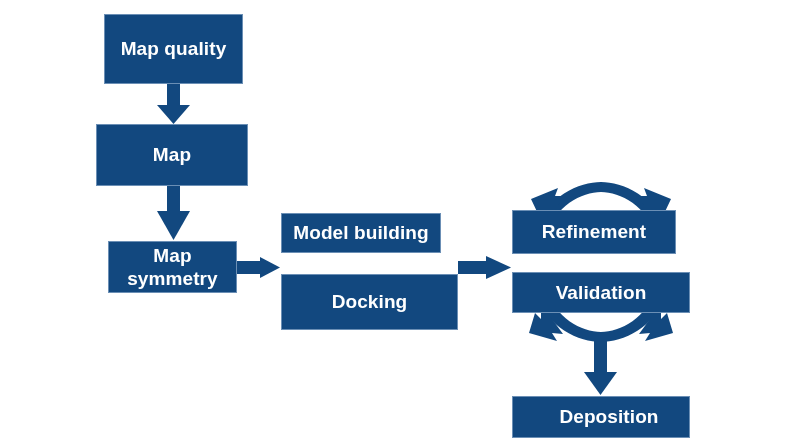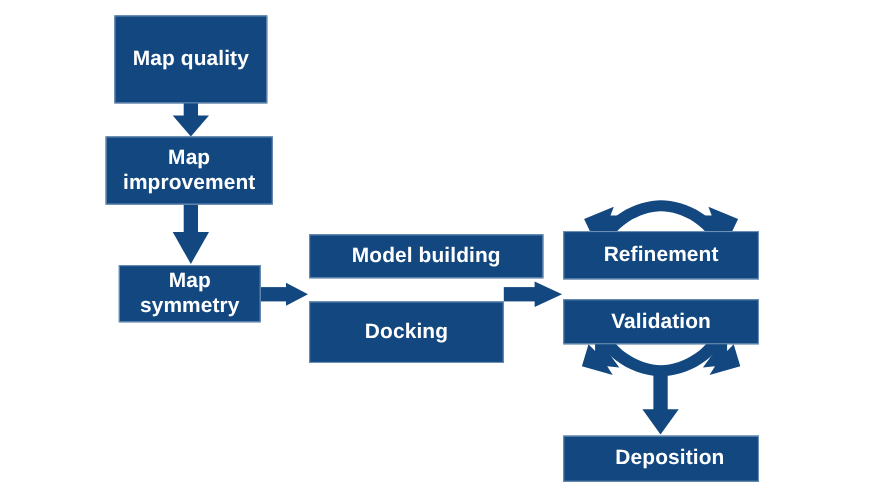--- a/index.html
+++ b/index.html
@@ -30,26 +30,26 @@
     line-height: 1.22;
     letter-spacing: 0.1px;
     z-index: 3;
   }
   .node span {
     display: block;
     padding: 0 6px;
   }
 
   
-  #node-map-quality     { left:104px; top:14px;  width:139px; height:80px; }
+  #node-map-quality     { left:104px; top:14px;  width:139px; height:70px; }
   #node-map-improvement { left:96px;  top:124px; width:152px; height:62px; }
   #node-map-symmetry    { left:108px; top:241px; width:129px; height:52px; }
-  #node-model-building  { left:281px; top:213px; width:213px; height:40px; }
+  #node-model-building  { left:281px; top:213px; width:160px; height:40px; }
   #node-docking         { left:281px; top:274px; width:177px; height:56px; }
-  #node-refinement      { left:512px; top:210px; width:178px; height:44px; }
+  #node-refinement      { left:512px; top:210px; width:164px; height:44px; }
   #node-validation      { left:512px; top:272px; width:178px; height:41px; }
   #node-deposition      { left:512px; top:396px; width:178px; height:42px;padding-left:16px; }
 
   
   #connectors {
     position: absolute;
     left: 0; top: 0;
     width: 800px;
     height: 443px;
     z-index: 2;
@@ -132,21 +132,20 @@
 
   <div class="node" id="node-map-quality">
     <span>
         <span style="display: block;">Map quality</span>
       </span>
   </div>
 
   <div class="node" id="node-map-improvement">
     <span>
         <span style="display: block;">Map</span>
-        <span style="display: block;">improvement</span>
       </span>
   </div>
 
   <div class="node" id="node-map-symmetry">
     <span>
         <span style="display: block;">Map</span>
         <span style="display: block;">symmetry</span>
       </span>
   </div>
 

